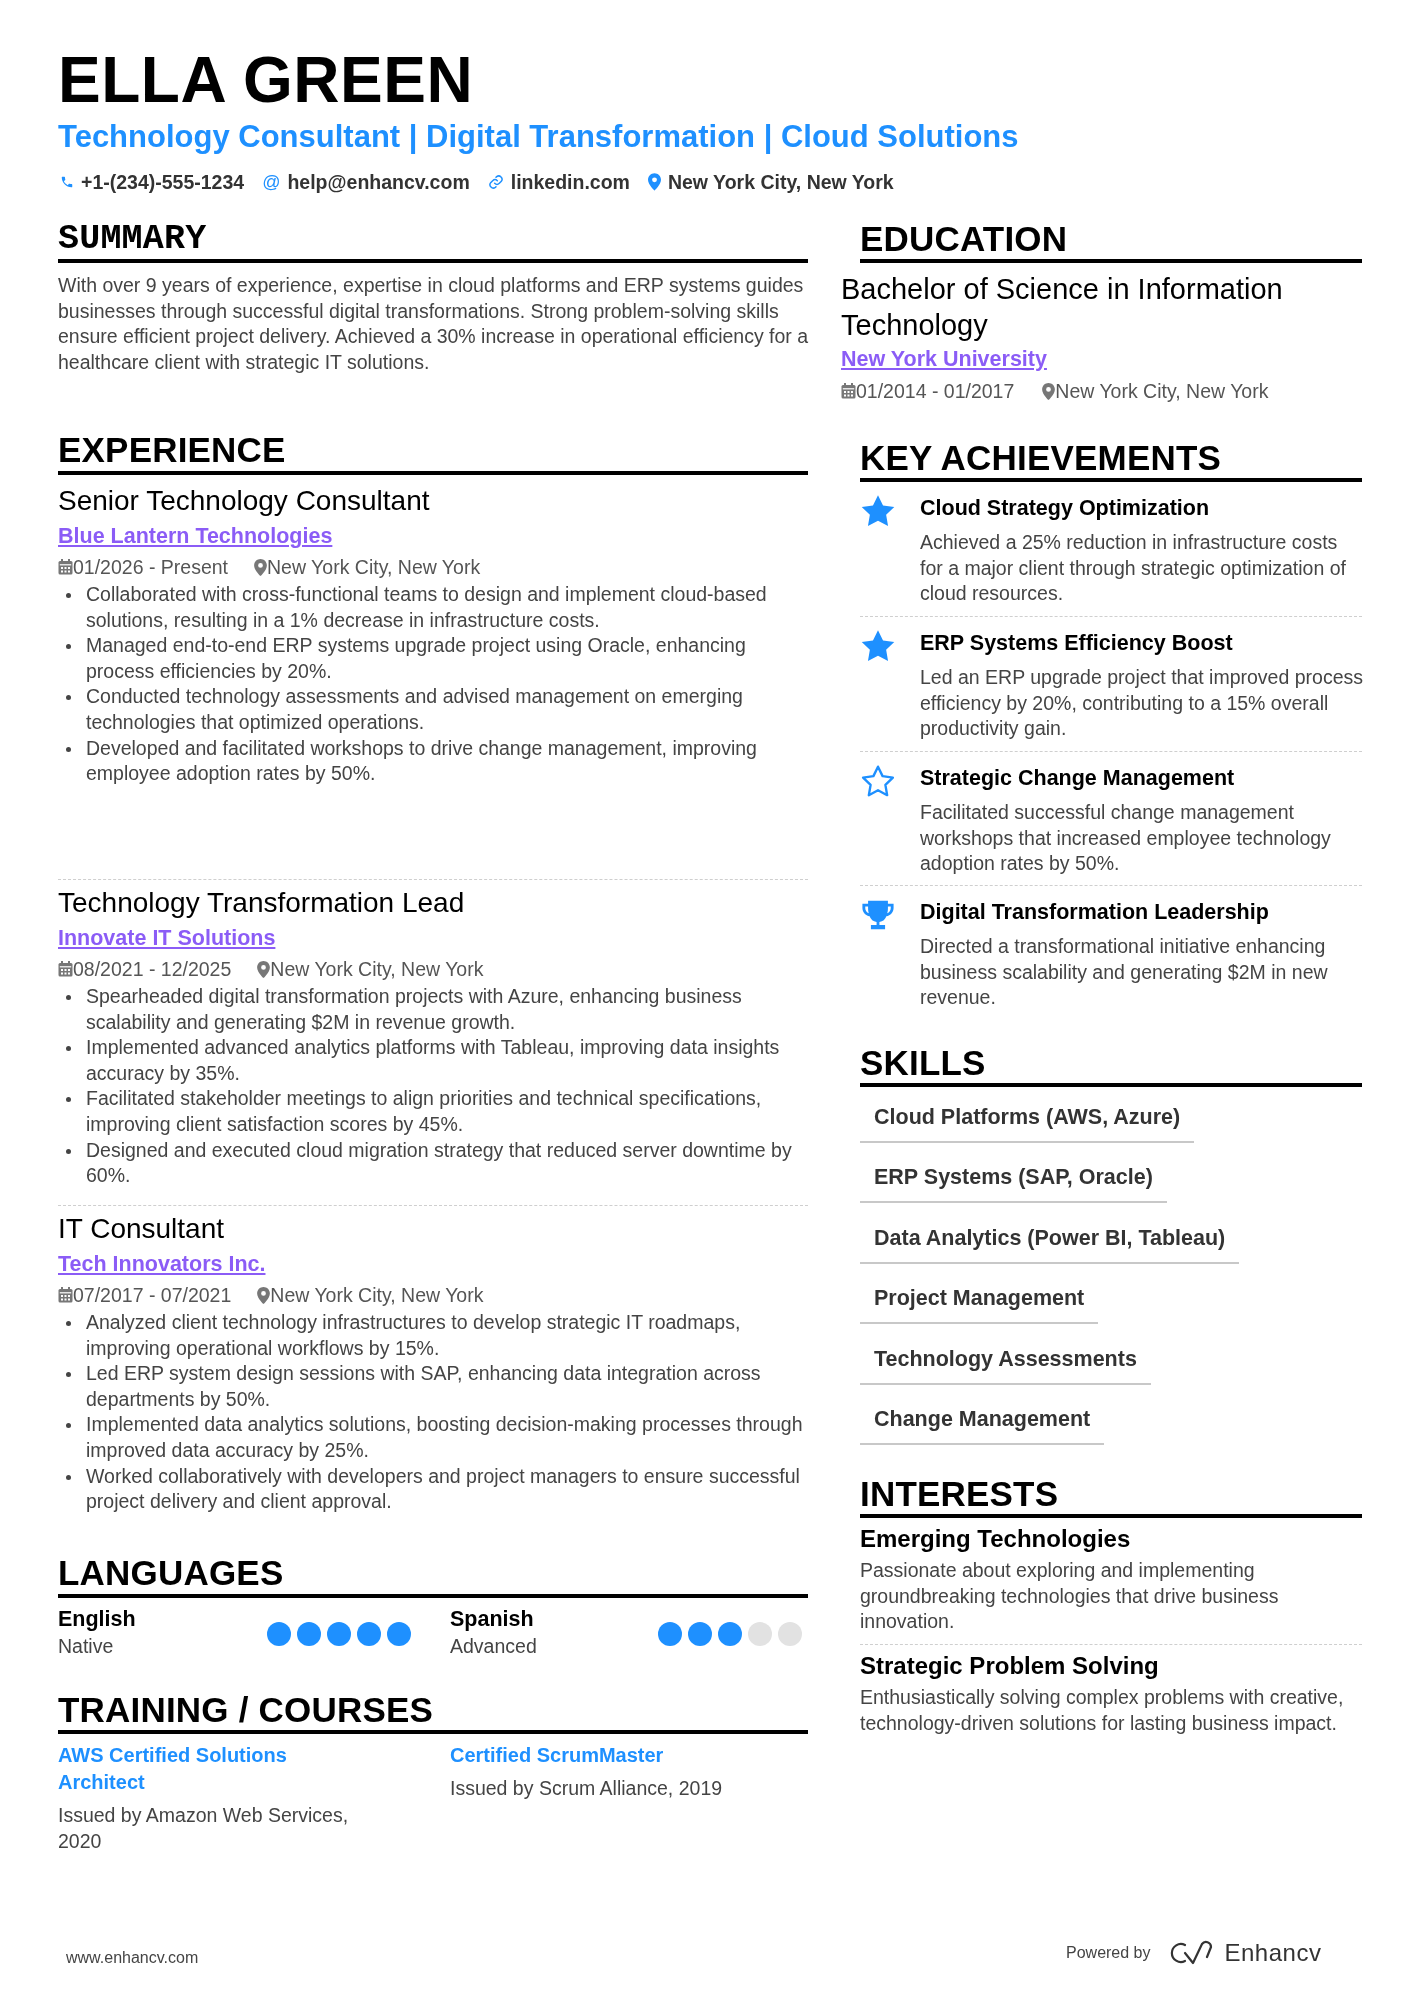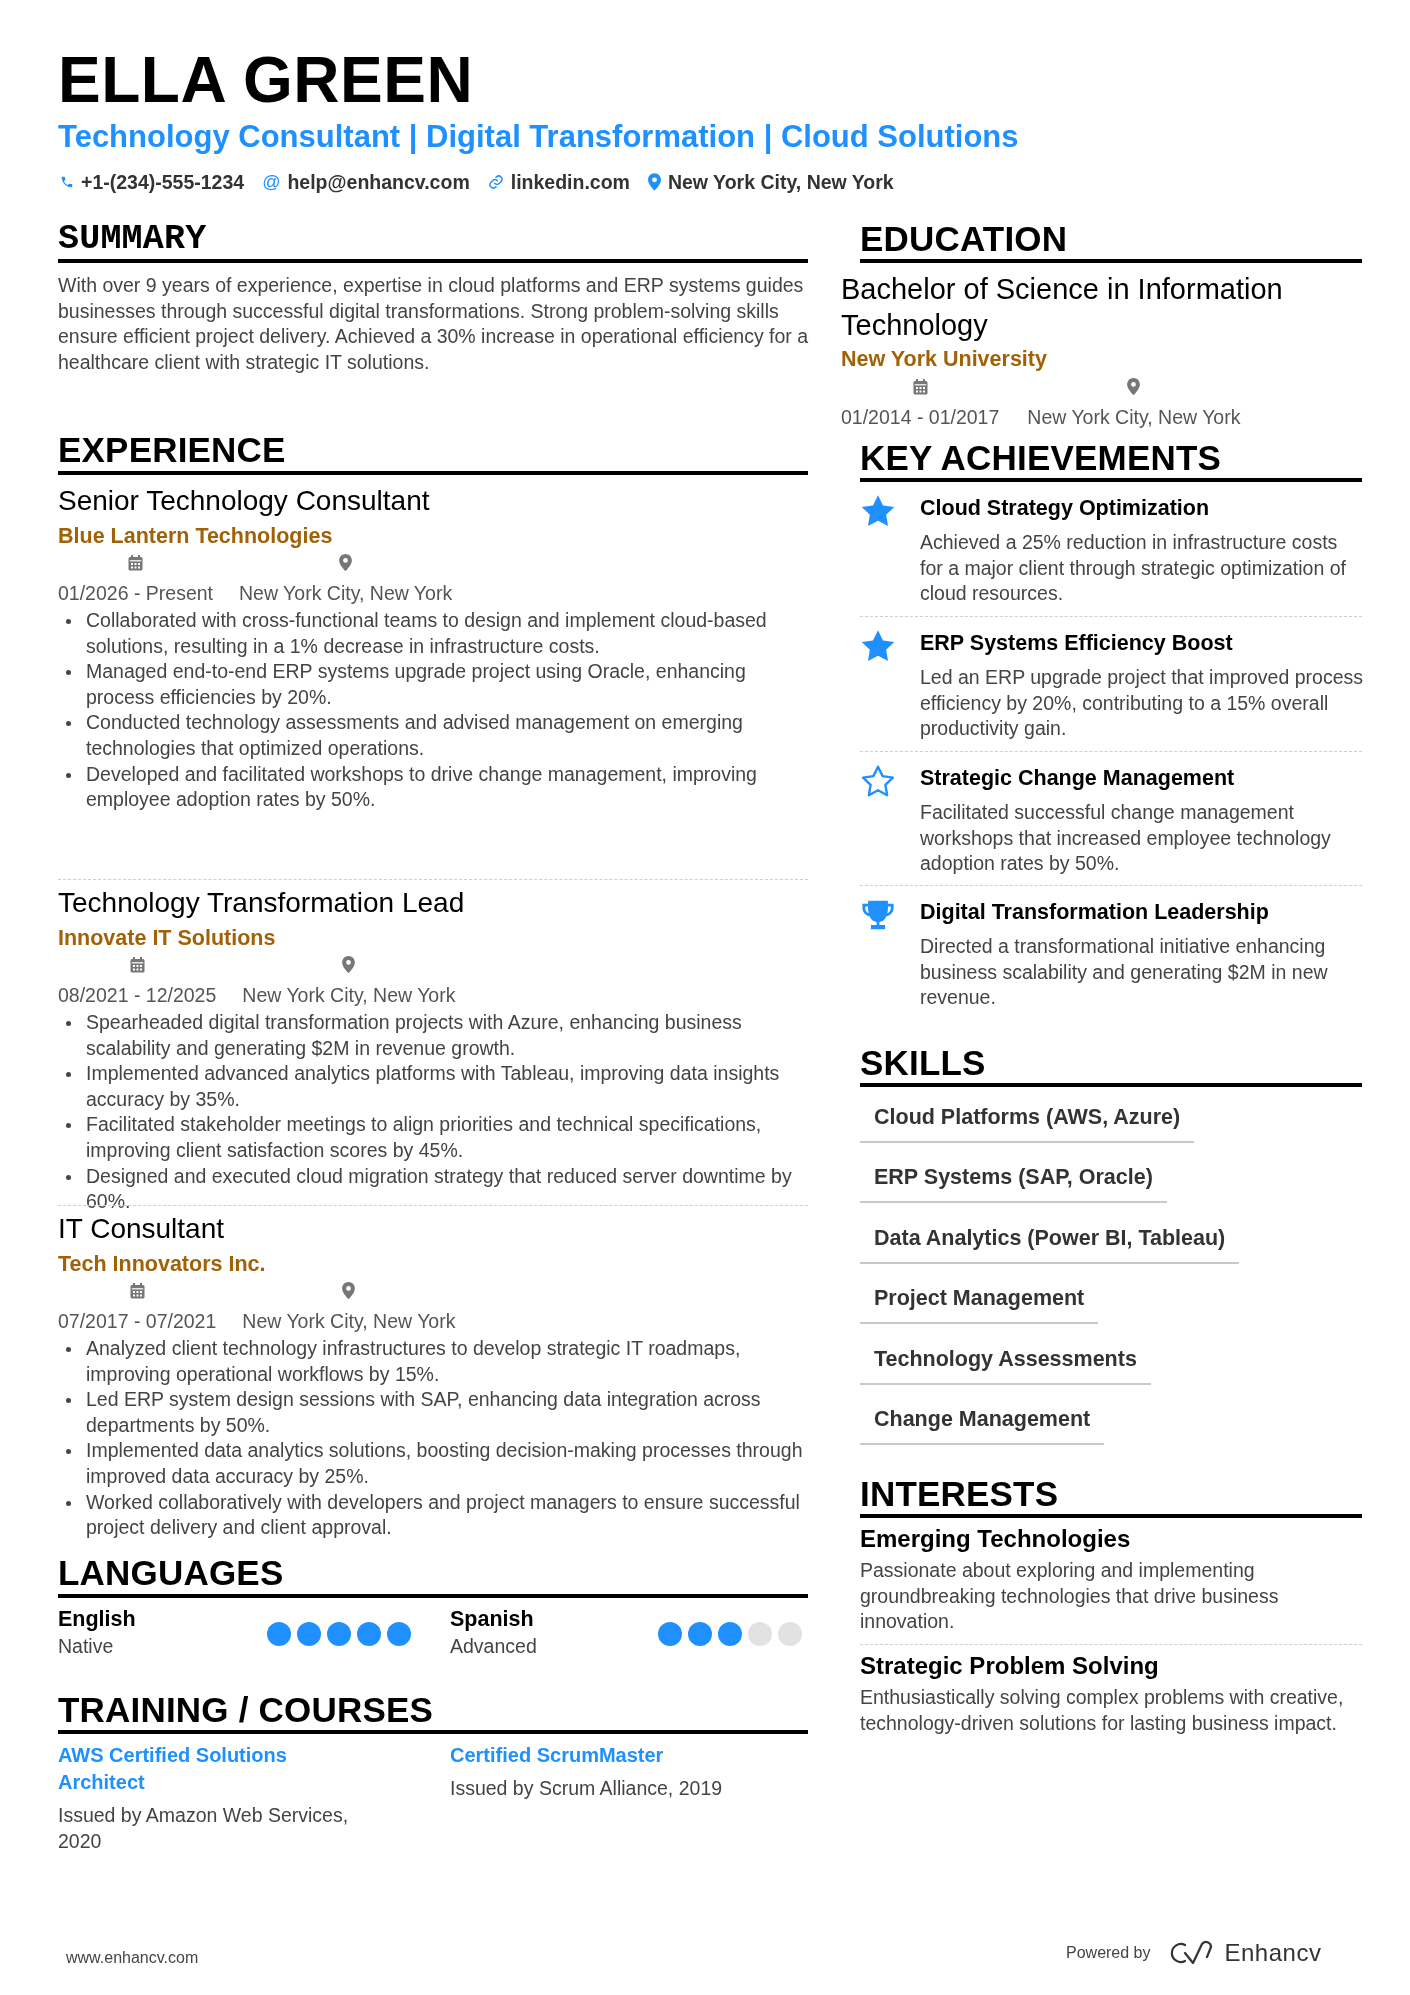--- a/index.html
+++ b/index.html
@@ -16,23 +16,23 @@
   .contact-item svg { display: block; }
 
   
   .sec-head { font-size: 35px; font-weight: bold; line-height: 40px; color: #000; letter-spacing: 0.2px; }
   .rule { height: 4px; background: #000; }
 
   .body-text { font-size: 19.5px; line-height: 25.6px; color: #444; }
 
   
   .job-title { font-size: 28px; line-height: 34px; color: #000; }
-  .company { font-size: 21.5px; font-weight: bold; color: #a16207; line-height: 28px; }
+  .company { font-size: 21.5px; font-weight: bold; color: #8b5cf6; line-height: 28px; text-decoration: underline; }
   .meta { display: flex; align-items: center; font-size: 19.5px; color: #555; line-height: 26px; white-space: nowrap; }
-  .meta .part { display: flex; align-items: center; gap: 9px; margin-right: 26px; flex-direction: column; }
+  .meta .part { display: flex; align-items: center; margin-right: 26px; }
   .bullets { list-style: none; }
   .bullets li { position: relative; padding-left: 28px; font-size: 19.5px; line-height: 25.6px; color: #444; }
   .bullets li::before { content: ""; position: absolute; left: 8px; top: 11px; width: 5px; height: 5px; border-radius: 50%; background: #444; }
   .dash { border-top: 1.5px dashed #cfcfcf; height: 0; }
 
   
   .ach { position: absolute; left: 860px; width: 502px; }
   .ach-icon { position: absolute; left: 0; top: 0; width: 36px; height: 34px; display: flex; align-items: center; justify-content: center; }
   .ach-title { position: absolute; left: 60px; top: 0; font-size: 21.5px; font-weight: bold; color: #000; line-height: 28px; white-space: nowrap; }
   .ach-desc { position: absolute; left: 60px; top: 36px; width: 445px; font-size: 19.5px; line-height: 25.6px; color: #444; }

